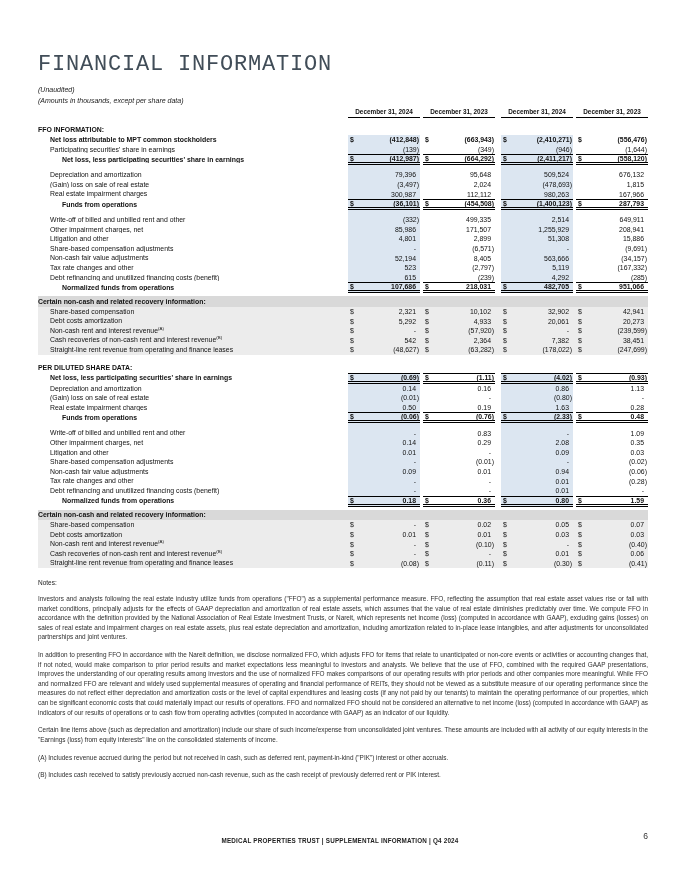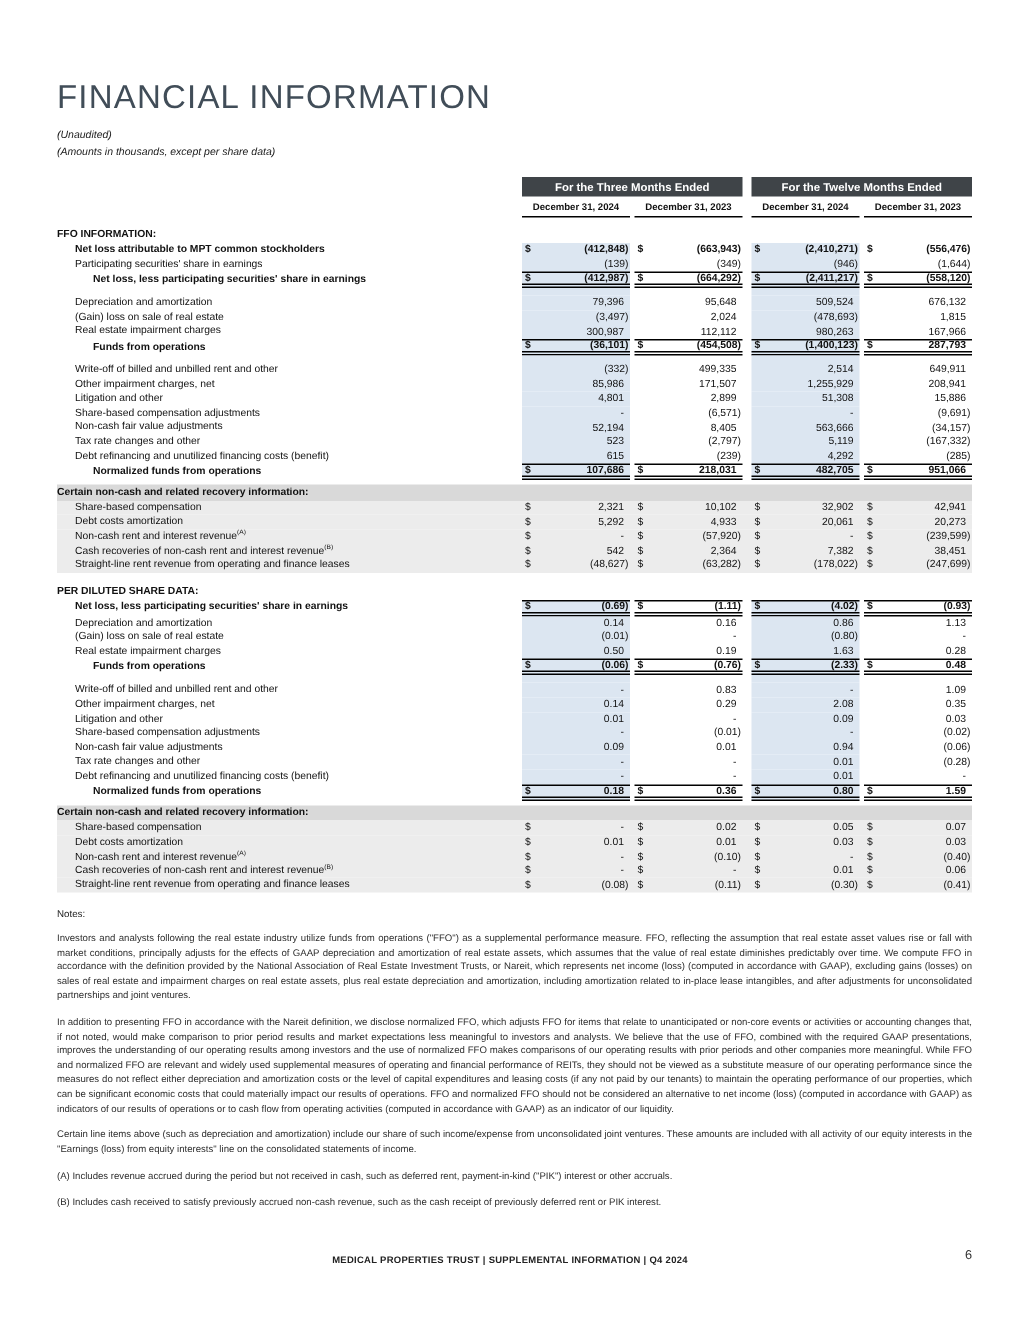--- a/index.html
+++ b/index.html
@@ -4,20 +4,21 @@
 <style>
   html,body { margin:0; padding:0; background:#888; }
   .page {
     width:680px; height:880px; background:#ffffff; position:relative;
     font-family:"Liberation Sans", sans-serif; overflow:hidden; margin:0 auto;
   }
   .content { position:absolute; left:38px; top:0; width:610px; }
   .title {
     margin-top:52px; font-size:22px; font-weight:400; color:#414d58;
     letter-spacing:0.8px;
+    font-family:Liberation Mono, monospace;
   }
   .subtitle { margin-top:16px; font-size:10.5px; font-weight:700; color:var(--accent,#dda13a); letter-spacing:0.1px; }
   .ital { margin-top:9px; font-size:7px; font-style:italic; color:#222; }
   .ital.amounts { margin-top:4px; }
 
   
   .thead { display:flex; margin-top:13px; }
   .hlabel { width:310px; }
   .band {
     width:147px; height:13px; background:var(--band,#3f4448); color:#fff;
@@ -64,26 +65,20 @@
 </style>
 </head>
 <body>
 
 <div class="page" style="--accent: #dda13a; --band: #3f4448; --shade: #dce6f1; --grayhead: #d9d9d9; --grayrow: #ececec;">
   <div class="content">
     <div class="title">FINANCIAL INFORMATION</div>
     <div class="ital">(Unaudited)</div>
     <div class="ital amounts">(Amounts in thousands, except per share data)</div>
 
-    <div class="thead">
-      <div class="hlabel"></div>
-      <div class="band">For the Three Months Ended</div>
-      <div class="bandgap"></div>
-      <div class="band">For the Twelve Months Ended</div>
-    </div>
     <div class="thead2">
       <div class="hlabel"></div>
       <div class="dcell">December 31, 2024</div>
       <div class="dcell mL3">December 31, 2023</div>
       <div class="dcell mL6">December 31, 2024</div>
       <div class="dcell mL3">December 31, 2023</div>
     </div>
 
     <div class="tbody">
         <div class="trow section">

